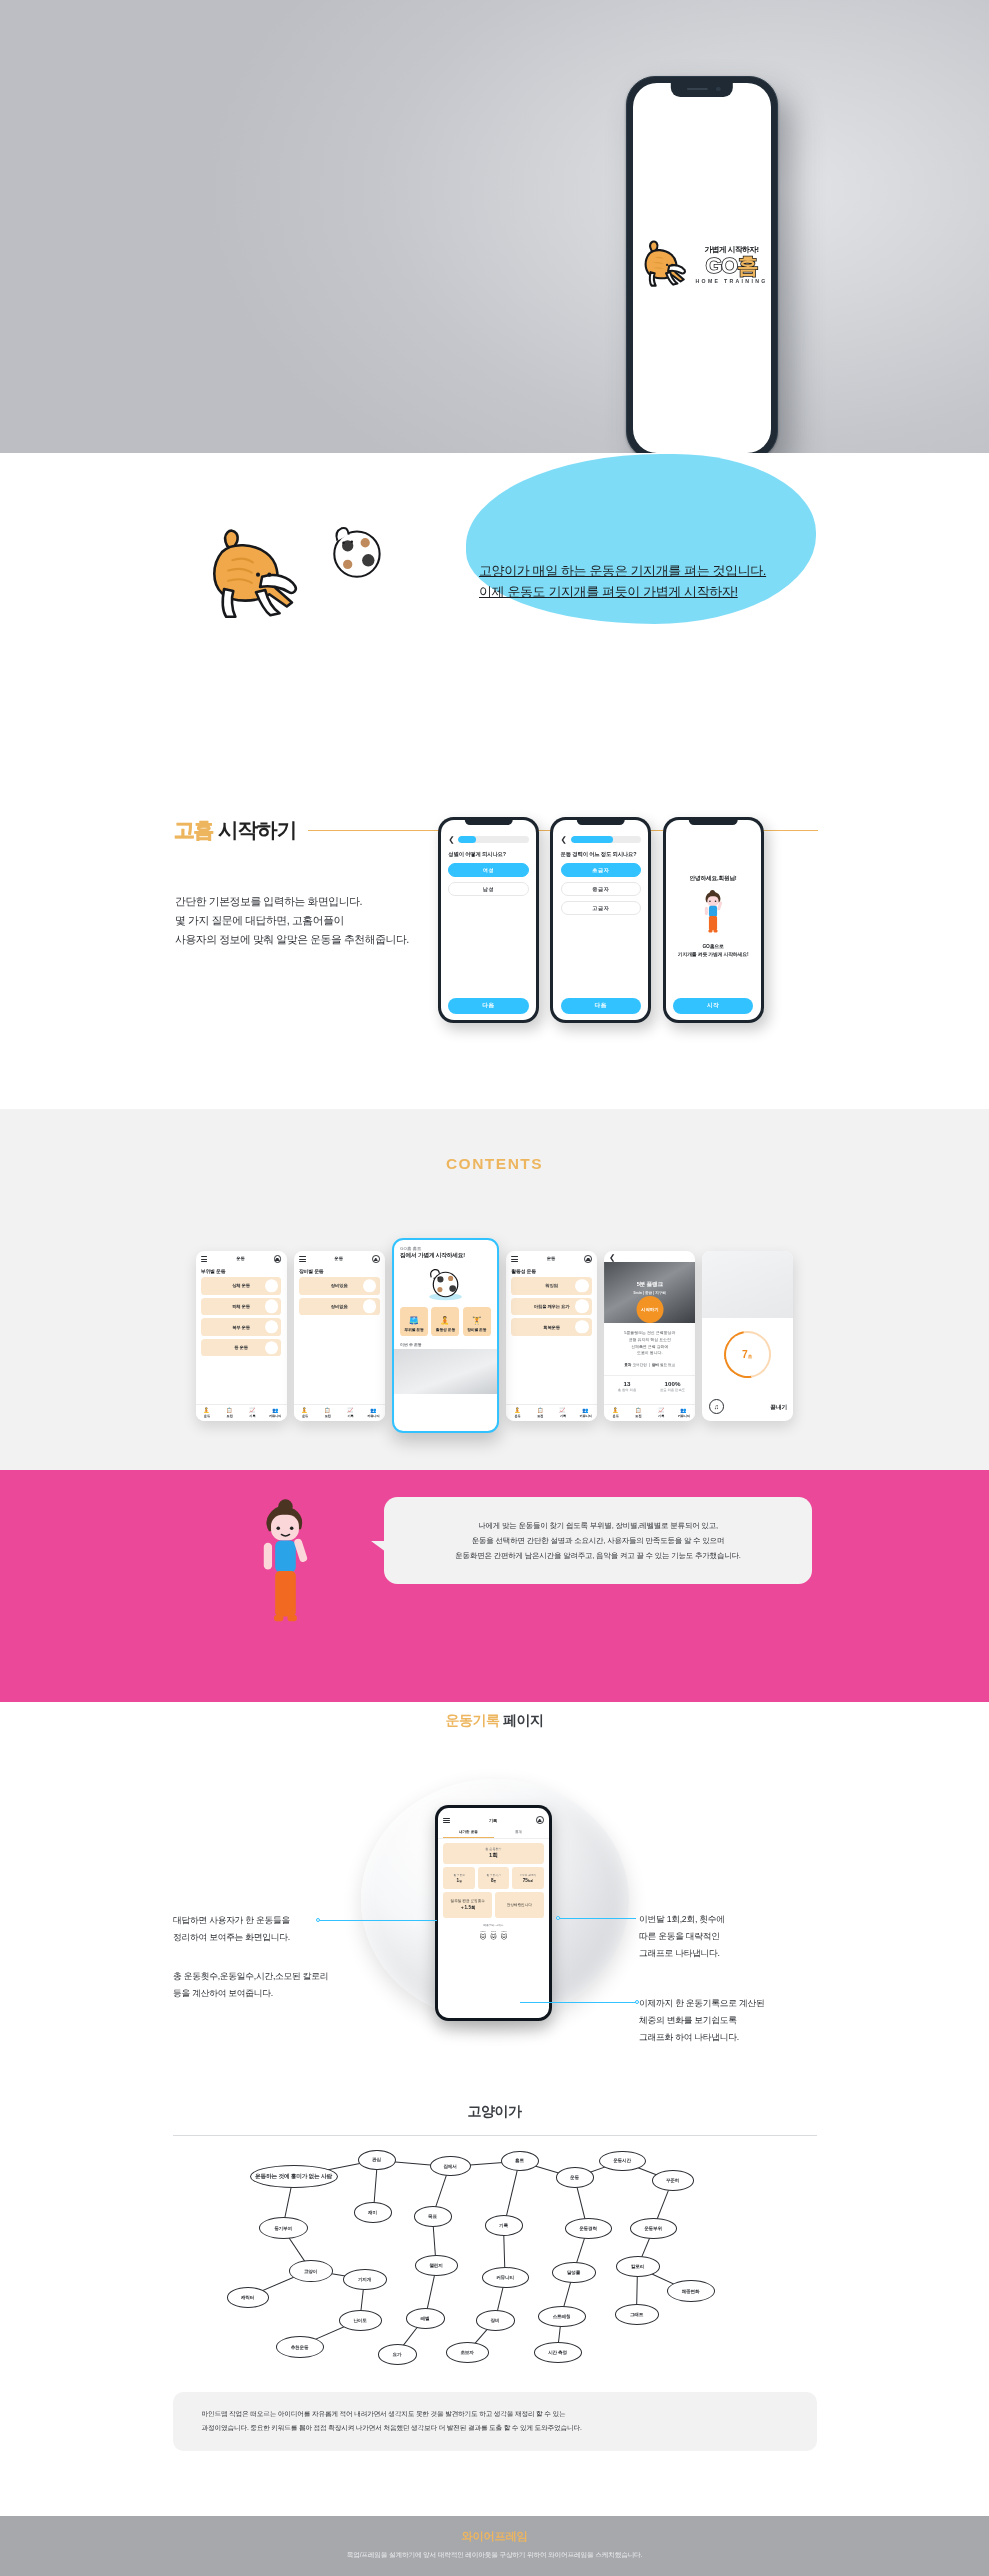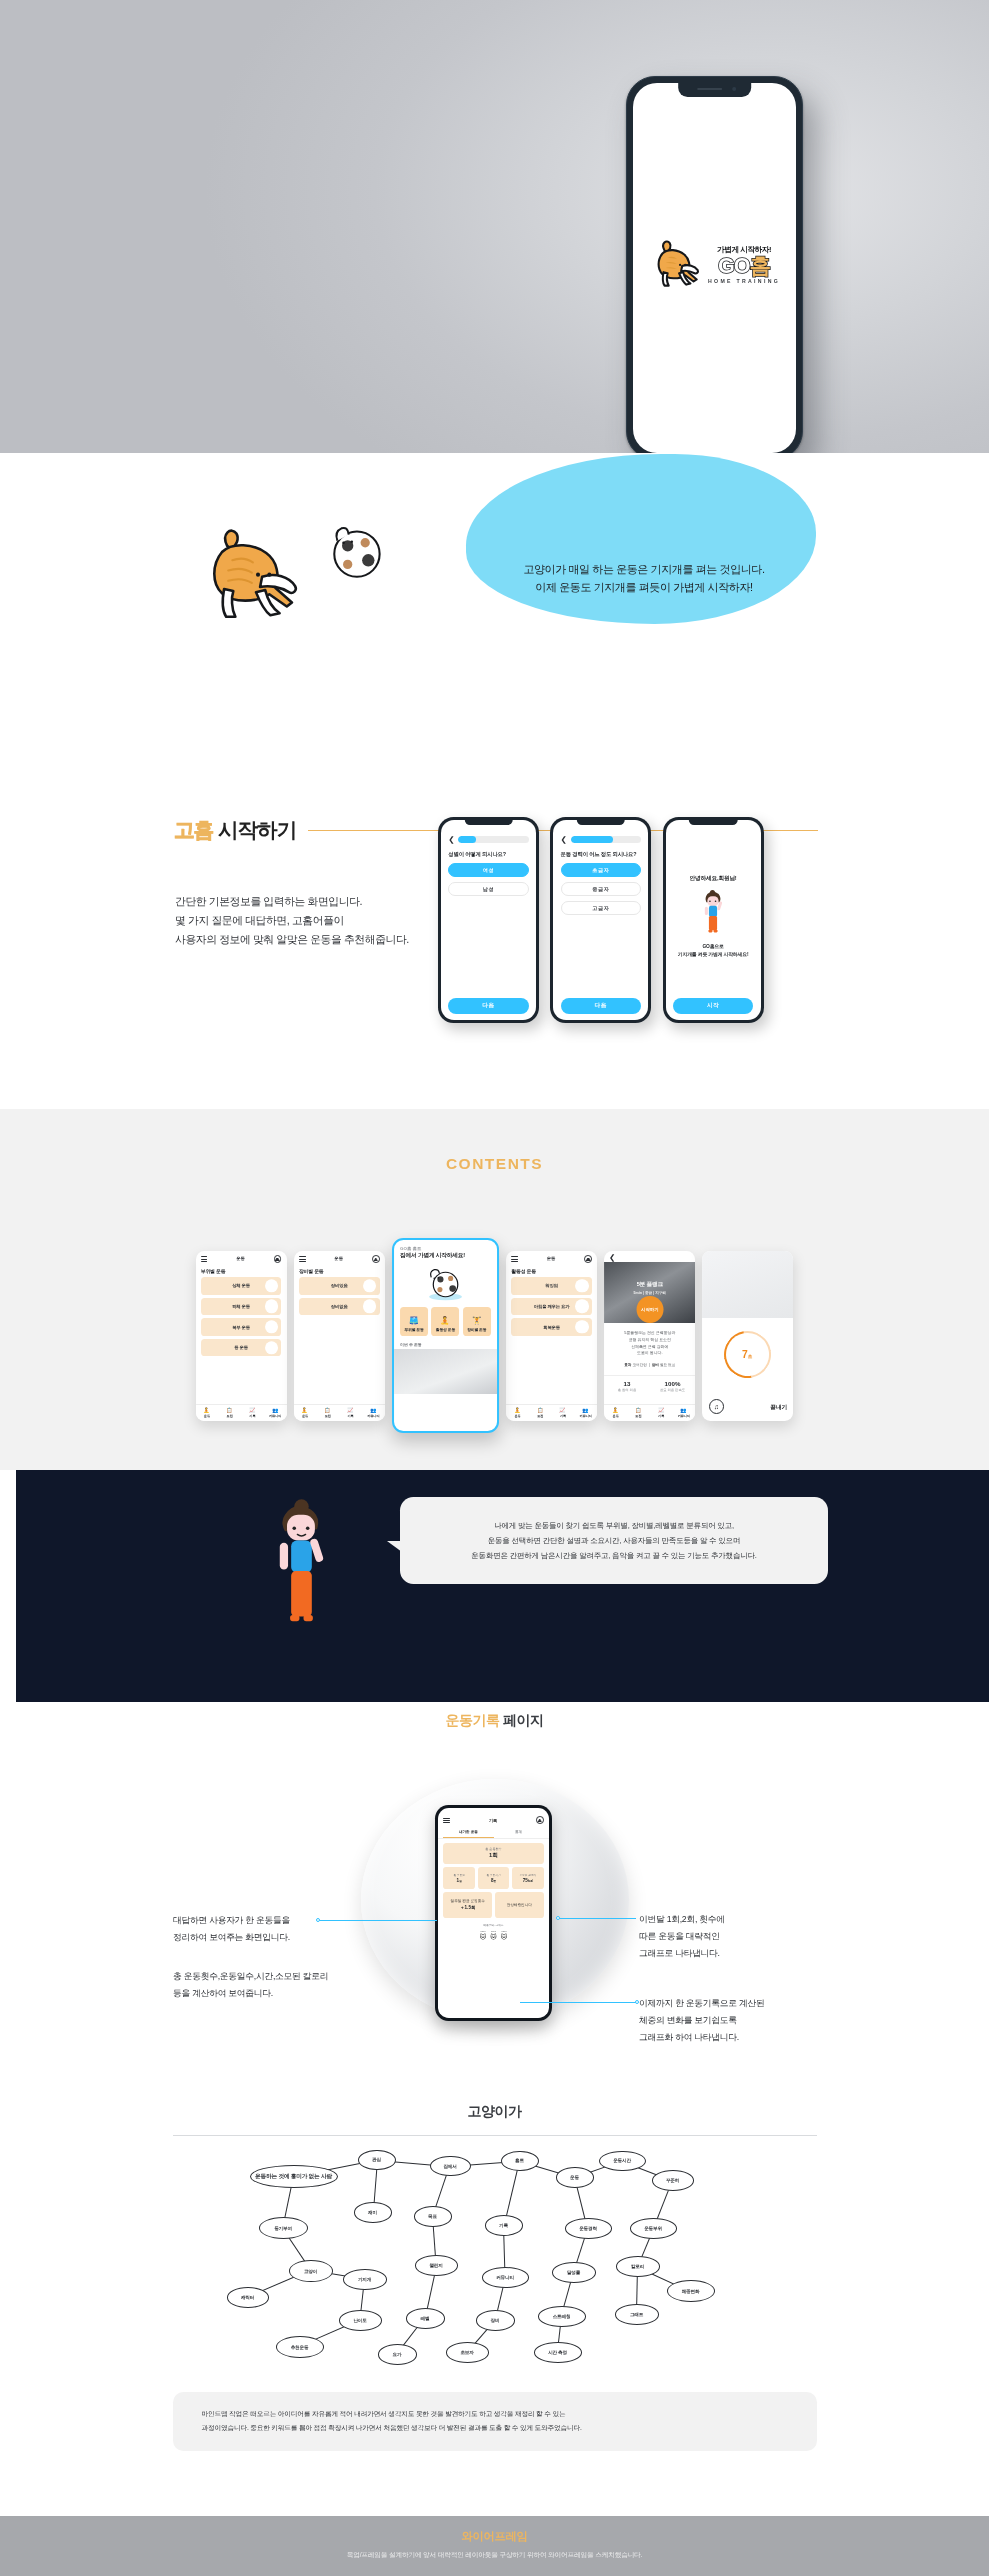--- a/index.html
+++ b/index.html
@@ -24,21 +24,21 @@
   .logo-wrap{margin-top:13.4px;}
   .logo-go{
     font-size:47px;font-weight:900;color:#edb55e;letter-spacing:-2.1px;
     -webkit-text-stroke:3.6px #14161a;paint-order:stroke fill;
     display:inline-block;line-height:1;
     text-shadow:2.6px 3.1px 0 rgba(0,0,0,.22);
   }
   .hero-desc{margin-top:77px;font-size:15.5px;line-height:1.62;color:#2f3235;letter-spacing:-0.4px;}
 
   .phone-hero{
-    position:absolute;left:626px;top:76px;width:177px;height:384px;
+    position:absolute;left:626px;top:76px;width:152px;height:384px;
     background:#1f2a34;border-radius:29px;padding:5.7px;
     box-shadow:13.4px 17.5px 31px rgba(60,64,72,.42), 0 1px 2.6px rgba(0,0,0,.4);
     border:1px solid #2e3c49;
   }
   .phone-hero .screen{
     width:100%;height:100%;background:#fff;border-radius:24px;
     position:relative;overflow:hidden;display:flex;align-items:center;justify-content:center;
   }
   .notch{
     position:absolute;top:0;left:50%;transform:translateX(-50%);
@@ -56,22 +56,22 @@
   .splash-en{font-size:5.2px;letter-spacing:2.3px;color:#3a3d42;font-weight:700;margin-top:1.5px;}
 
   
   .sec-blob{position:relative;height:337px;background:#fff;}
   .blob-shape{
     position:absolute;left:466px;top:0.5px;width:350px;height:170px;
     background:#7fdcf7;
     border-radius:58% 42% 48% 56% / 56% 48% 54% 44%;
   }
   .blob-text{
-    position:absolute;left:479px;top:107px;width:330px;text-align:center;
-    font-size:11px;line-height:1.64;color:#1b1d20;letter-spacing:-0.4px;font-weight:500;
+    position:absolute;left:479px;top:107px;width:330px;
+    font-size:13px;line-height:1.64;color:#1b1d20;letter-spacing:-0.4px;font-weight:500;text-decoration:underline;
   }
 
   
   .sec-start{position:relative;height:319px;background:#fff;padding-top:14.4px;}
   .head-row{position:absolute;left:174px;top:26px;display:flex;align-items:center;width:644px;}
   .head-title{font-size:20.6px;font-weight:900;letter-spacing:-1px;white-space:nowrap;}
   .head-title .accent{color:#edb55e;-webkit-text-stroke:0.8px #edb55e;}
   .head-rule{flex:1;height:1px;background:#edb55e;margin-left:11.3px;}
   .start-desc{position:absolute;left:175px;top:102px;font-size:10.8px;line-height:1.78;color:#303338;letter-spacing:-0.4px;}
 
@@ -152,21 +152,21 @@
     margin:13.4px auto 0;width:47px;height:47px;border-radius:50%;
     border:2.6px solid #f08a1e;border-right-color:#fbd9b4;border-top-color:#fbd9b4;
     display:flex;align-items:center;justify-content:center;transform:rotate(35deg);
   }
   .ring span{transform:rotate(-35deg);font-size:10.3px;font-weight:800;color:#f08a1e;}
   .ring span i{font-size:4.6px;font-style:normal;}
   .music{position:absolute;left:6.2px;bottom:6.2px;width:15.5px;height:15.5px;border:0.8px solid #2b2e33;border-radius:50%;display:flex;align-items:center;justify-content:center;font-size:6.7px;}
   .finish{position:absolute;right:6.2px;bottom:8.2px;font-size:5.7px;font-weight:800;color:#16181b;}
 
   
-  .sec-speech{position:relative;height:232px;background:#0f172a;margin-left:16px;}
+  .sec-speech{position:relative;height:232px;background:#ec4899;}
   .bubble{
     position:absolute;left:384px;top:27px;width:428px;background:#f2f2f2;border-radius:13.4px;
     padding:20.6px 15.5px;text-align:center;font-size:7.5px;line-height:2.05;color:#2b2e33;letter-spacing:-0.2px;
   }
   .bubble::after{
     content:"";position:absolute;left:-13.4px;top:44px;width:0;height:0;
     border-top:11.3px solid #f2f2f2;border-left:15.5px solid transparent;
   }
   .girl-holder{position:absolute;left:242px;top:20.6px;}
 

